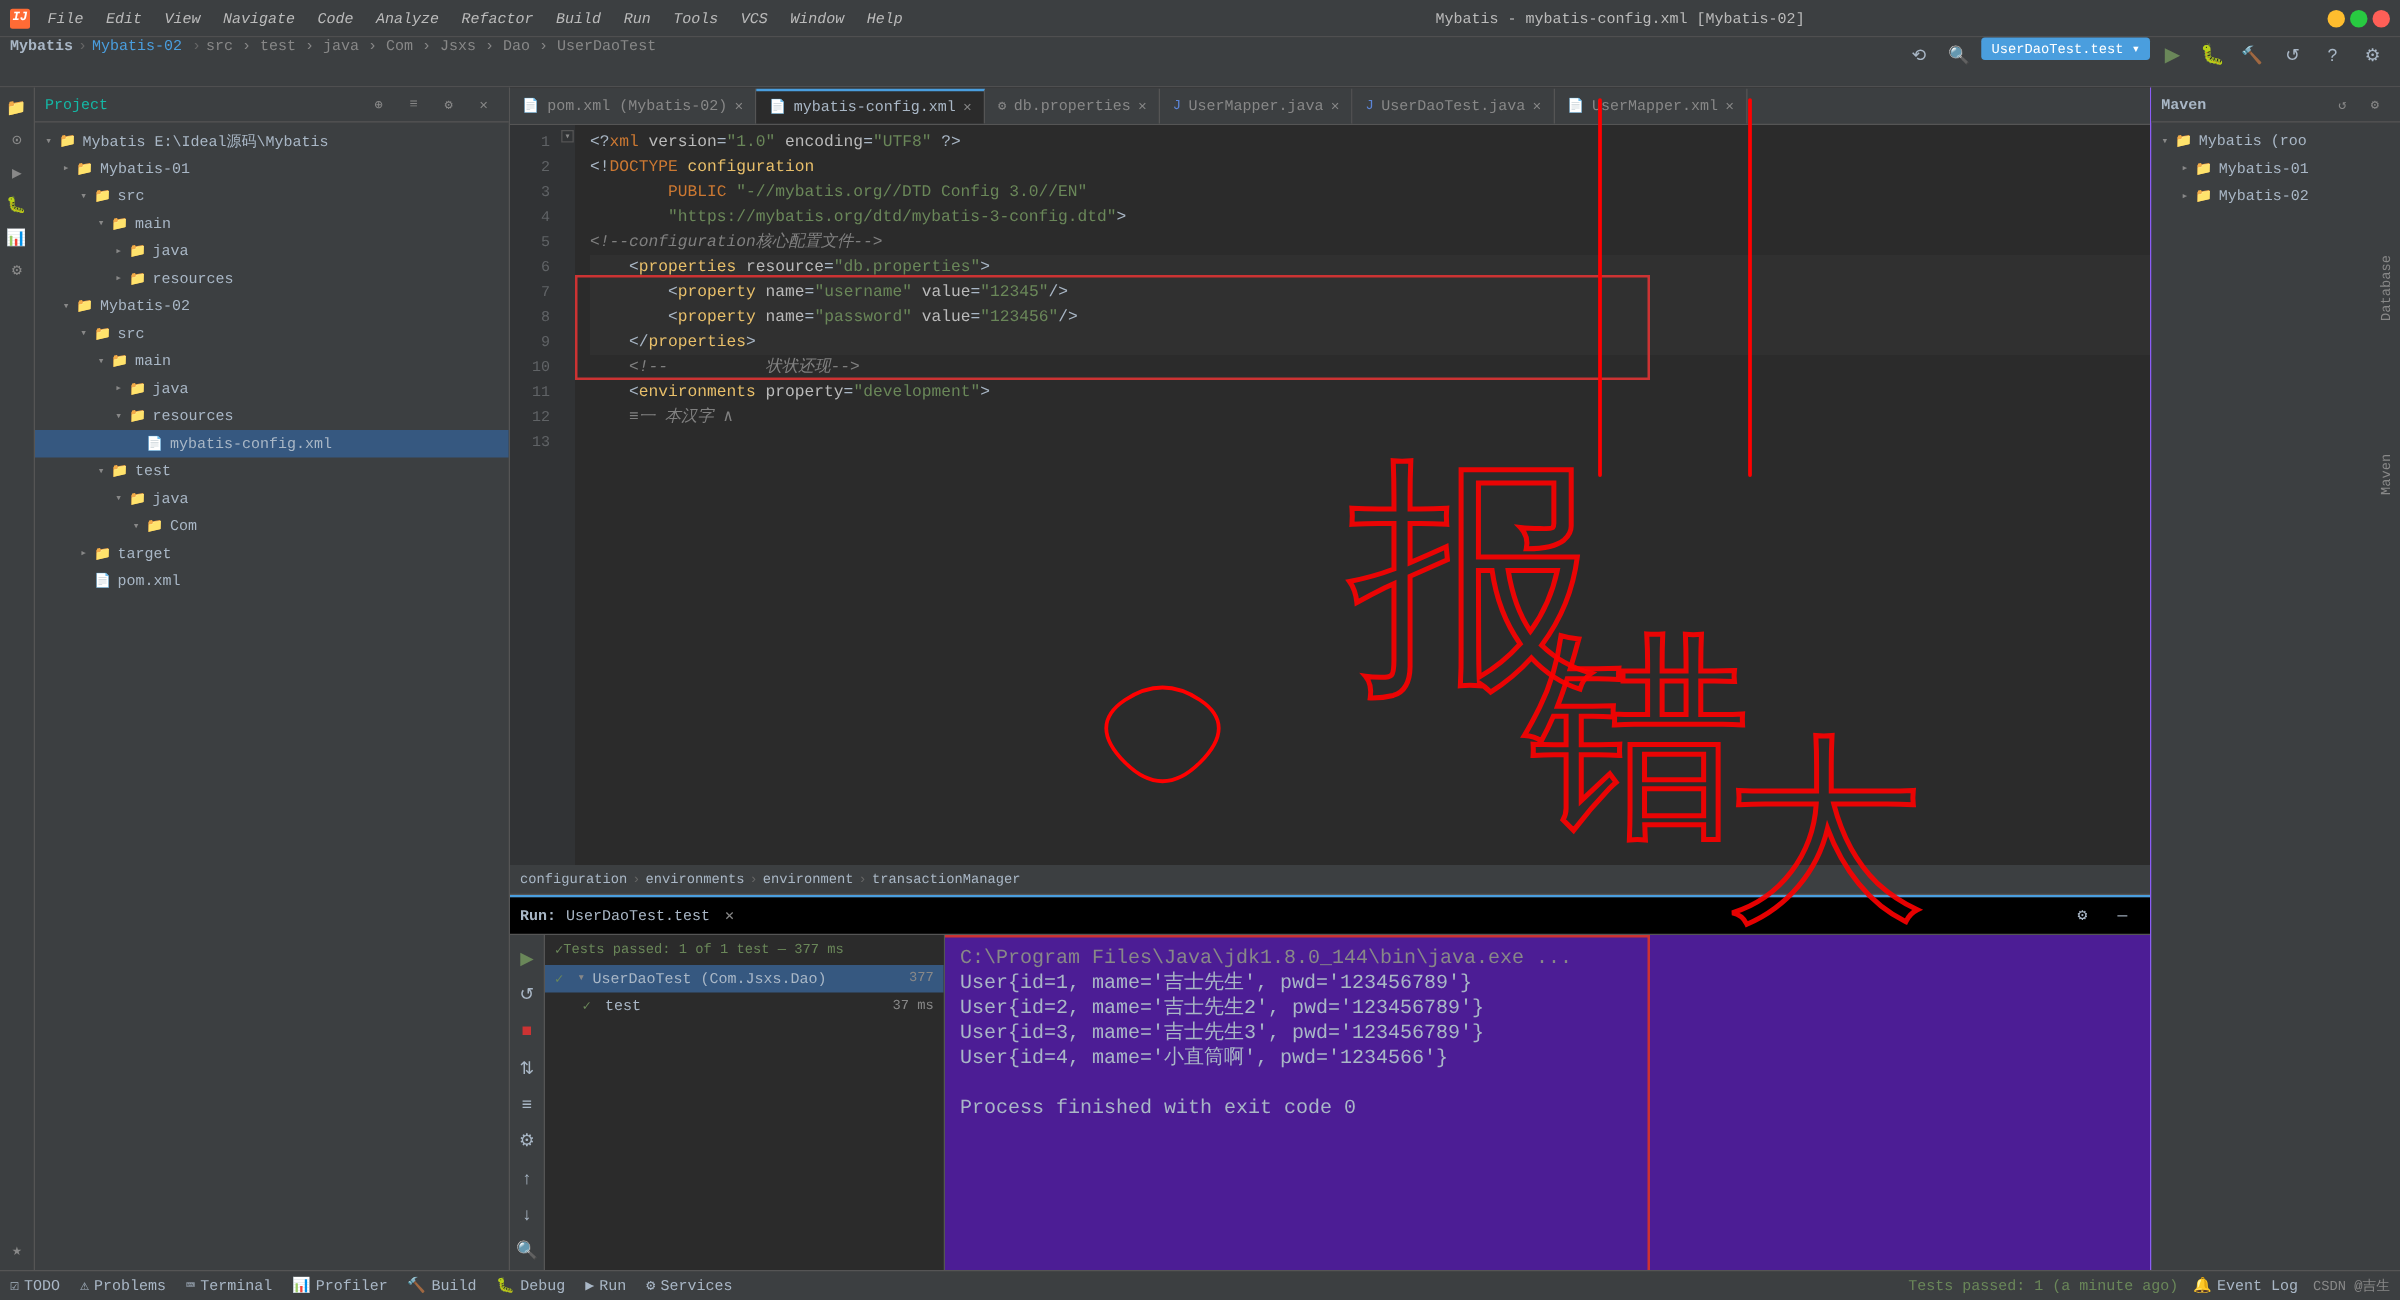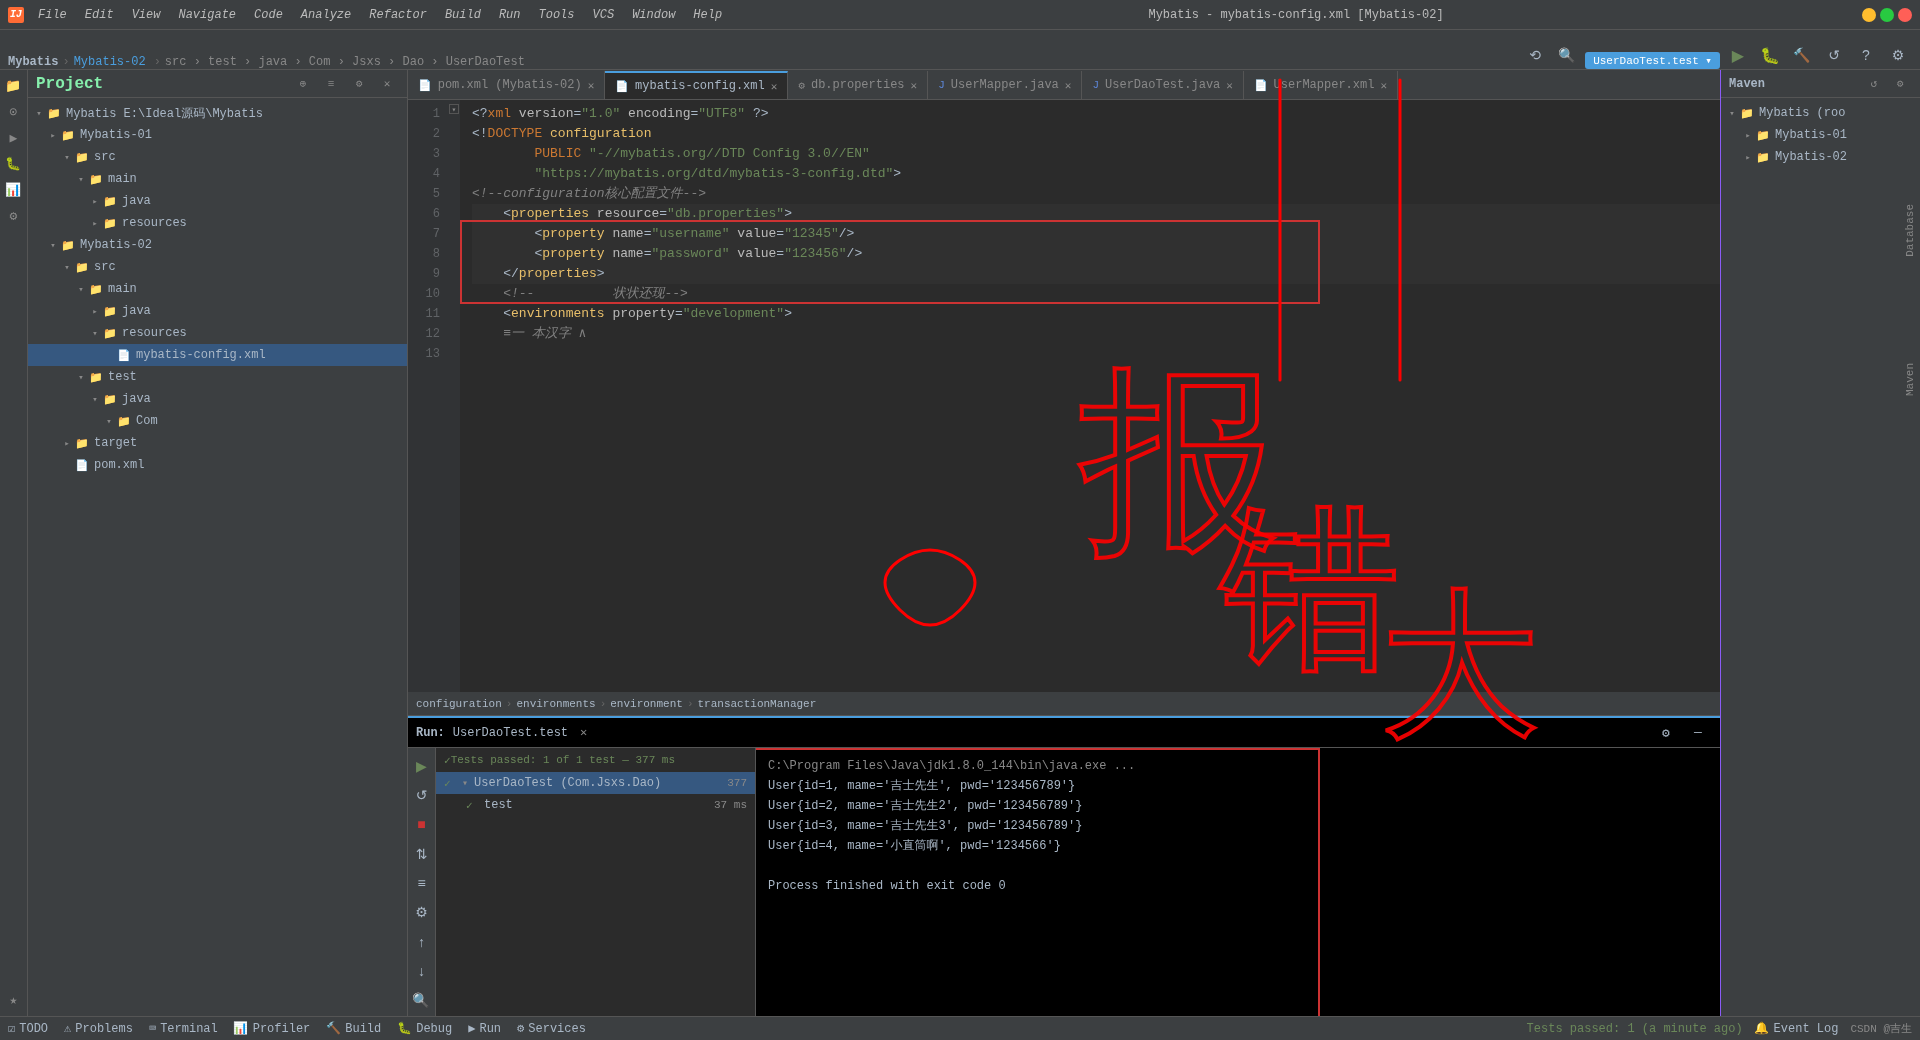--- a/index.html
+++ b/index.html
@@ -71,21 +71,21 @@
     }
     .title-btn-min { background: #ffbd2e; }
     .title-btn-max { background: #28ca41; }
     .title-btn-close { background: #ff5f57; }
 
     
     #toolbar {
       height: 40px;
       background: #3c3f41;
       display: flex;
-      align-items: flex-end;
+      align-items: flex-start;
       padding: 0 8px;
       gap: 4px;
       border-bottom: 1px solid #555;
     }
     .toolbar-btn {
       width: 28px;
       height: 28px;
       background: transparent;
       border: none;
       color: #a9b7c6;
@@ -137,23 +137,23 @@
     #project-header {
       height: 28px;
       background: #3c3f41;
       display: flex;
       align-items: center;
       padding: 0 8px;
       gap: 4px;
       border-bottom: 1px solid #555;
     }
     #project-title {
-      font-size: 16px;
-      color: #86efac;
-      font-weight: bold;
+      font-size: 12px;
+      color: #14b8a6;
+      font-weight: normal;
     }
     #project-tree {
       flex: 1;
       overflow-y: auto;
       padding: 4px 0;
     }
     .tree-item {
       height: 22px;
       display: flex;
       align-items: center;
@@ -348,22 +348,22 @@
       padding: 0 8px;
       gap: 4px;
       font-size: 12px;
       cursor: pointer;
     }
     .test-item.selected { background: #365880; }
     #run-output {
       flex: 1;
       padding: 8px 12px;
       overflow-y: auto;
-      background: #000000;
-      font-size: 12px;
+      background: #4c1d95;
+      font-size: 16px;
       line-height: 20px;
       color: #a9b7c6;
       position: relative;
     }
 
     
     #status-bar {
       position: absolute;
       bottom: 0;
       left: 0;

